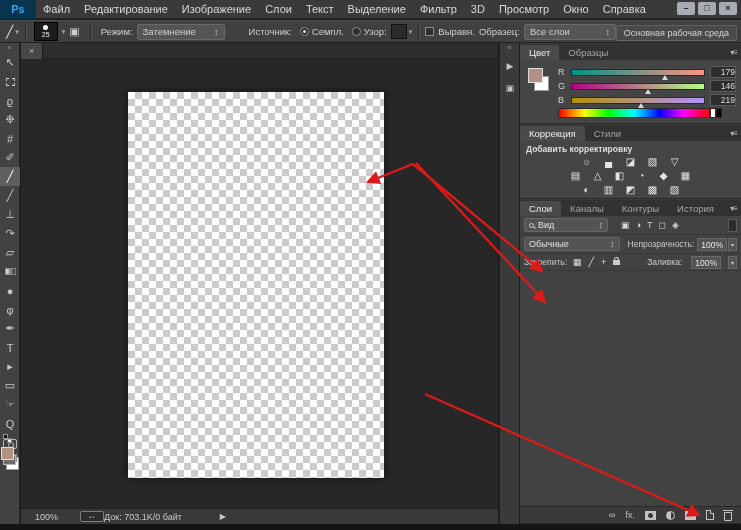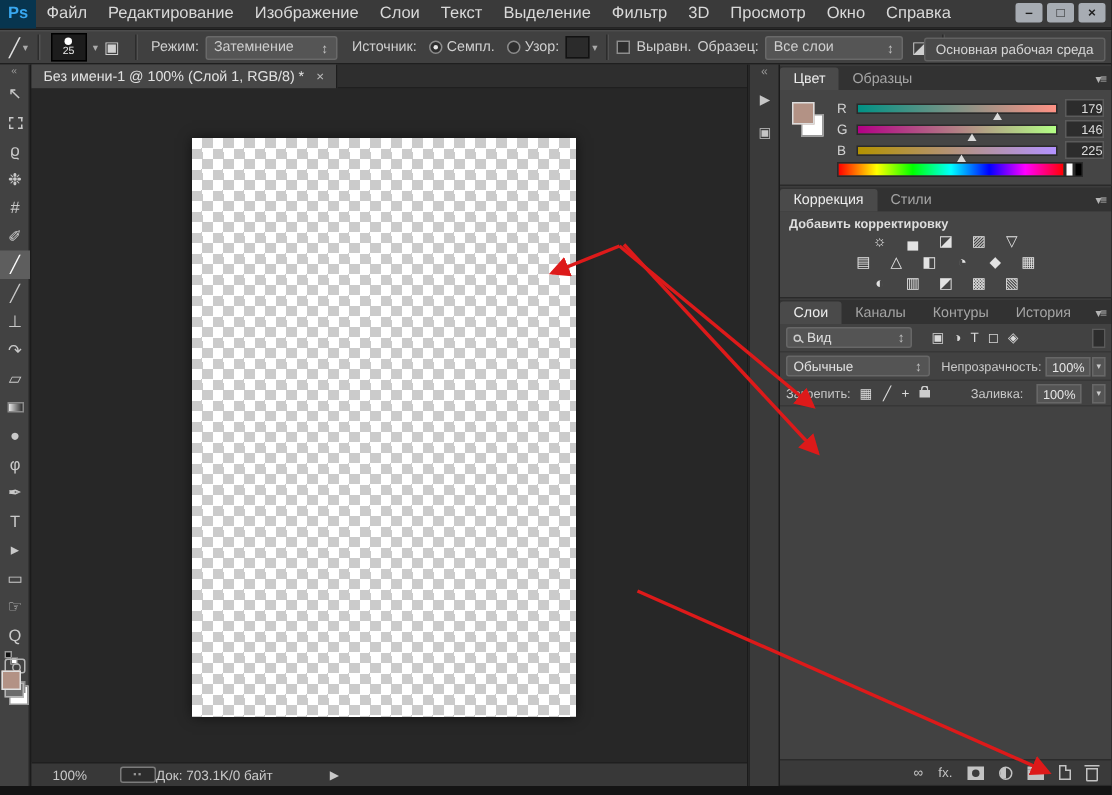--- a/index.html
+++ b/index.html
@@ -3,21 +3,21 @@
 <meta charset="utf-8">
 <style>
   * { box-sizing: border-box; margin: 0; padding: 0; }
   html,body { width:741px; height:530px; }
   body {
     position: relative; background:#1b1b1b; overflow:hidden;
     font-family:"Liberation Sans", sans-serif; color:#d6d6d6;
   }
   
   .menubar{position:absolute;left:0;top:0;width:741px;height:19px;background:#3a3a3a;border-bottom:1px solid #242424;display:flex;align-items:center;font-size:11px;}
-  .ps-logo{width:24px;height:19px;background:#07354f;color:#39a8f0;font-weight:bold;display:flex;align-items:center;justify-content:center;font-size:11px;}
+  .ps-logo{width:36px;height:19px;background:#07354f;color:#39a8f0;font-weight:bold;display:flex;align-items:center;justify-content:center;font-size:11px;}
   .menu-item{padding:0 7px;color:#d9d9d9;line-height:19px;}
   .win-controls{position:absolute;right:4px;top:2px;display:flex;gap:3px;}
   .win-btn{width:18px;height:13px;background:#a7acb3;color:#1d1d1d;font-size:9px;line-height:12px;text-align:center;border-radius:2px;font-weight:bold;}
   
   .options{position:absolute;left:0;top:20px;width:741px;height:23px;background:#404040;border-top:1px solid #4c4c4c;border-bottom:1px solid #1f1f1f;display:flex;align-items:center;font-size:9.5px;color:#cfcfcf;padding-left:6px;}
   .opt-sep{width:1px;height:17px;background:#2c2c2c;margin:0 6px;box-shadow:1px 0 0 #515151;}
   .tool-glyph{font-size:12px;color:#e2e2e2;}
   .dd-tiny{font-size:7px;color:#aaa;margin-left:2px;}
   .brush-preset{width:24px;height:19px;background:#1c1c1c;border:1px solid #000;display:flex;flex-direction:column;align-items:center;justify-content:center;color:#eee;font-size:7px;line-height:1;gap:1px;margin:0 2px;}
   .dot{width:5px;height:5px;background:#fff;border-radius:50%;}
@@ -171,21 +171,21 @@
     <span>25</span>
   </div>
   <span class="dd-tiny">▾</span>
   <span class="panel-toggle">▣</span>
   <span class="opt-sep"></span>
   <span class="opt-label">Режим:</span>
   <div class="dropdown" style="width:88px;">
     <span>Затемнение</span>
       <span class="dd-arrows" style="margin-left:auto;">↕</span>
   </div>
-  <span class="opt-label" style="margin-left:10px;">Источник:</span>
+  <span class="opt-label" style="margin-left:24px;">Источник:</span>
   <span class="radio on"></span>
   <span>Семпл.</span>
   <span class="radio"></span>
   <span>Узор:</span>
   <span class="pattern-box"></span>
   <span class="dd-tiny">▾</span>
   <span class="opt-sep"></span>
   <span class="checkbox"></span>
   <span>Выравн.</span>
   <span class="opt-label">Образец:</span>
@@ -269,21 +269,20 @@
     <span class="fg-swatch" id="fg-swatch" style="background: rgb(179, 146, 133);"></span>
     <span class="bg-swatch"></span>
   </div>
   <span class="qm-btn"></span>
   <span class="screen-btn"></span>
 </div>
 
 <div class="docarea">
   <div class="tabstrip">
     <div class="doc-tab">
-      <span>Без имени-1 @ 100% (Слой 1, RGB/8) *</span>
       <span class="tab-close">×</span>
     </div>
   </div>
   <div class="canvas">
     <div class="doc-canvas checker"></div>
   </div>
   <div class="statusbar">
     <span class="status-zoom">100%</span>
     <span class="status-box">▪▪</span>
     <span class="status-doc">Док: 703.1K/0 байт</span>
@@ -324,21 +323,21 @@
             <div class="sl-track grad-g">
               <span class="sl-thumb" style="left: calc(57.3% - 3px);"></span>
             </div>
             <span class="chan-val">146</span>
           </div>
           <div class="chan-row" style="top: 34px;">
             <span class="chan-label">B</span>
             <div class="sl-track grad-b">
               <span class="sl-thumb" style="left: calc(52.2% - 3px);"></span>
             </div>
-            <span class="chan-val">225</span>
+            <span class="chan-val">219</span>
           </div>
         </div>
       <div class="spectrum"></div>
       <span class="spec-w"></span>
       <span class="spec-k"></span>
     </div>
   </div>
 
   <div class="panel" style="top:82px;">
     <div class="panel-tabs" id="adj-tabs">

